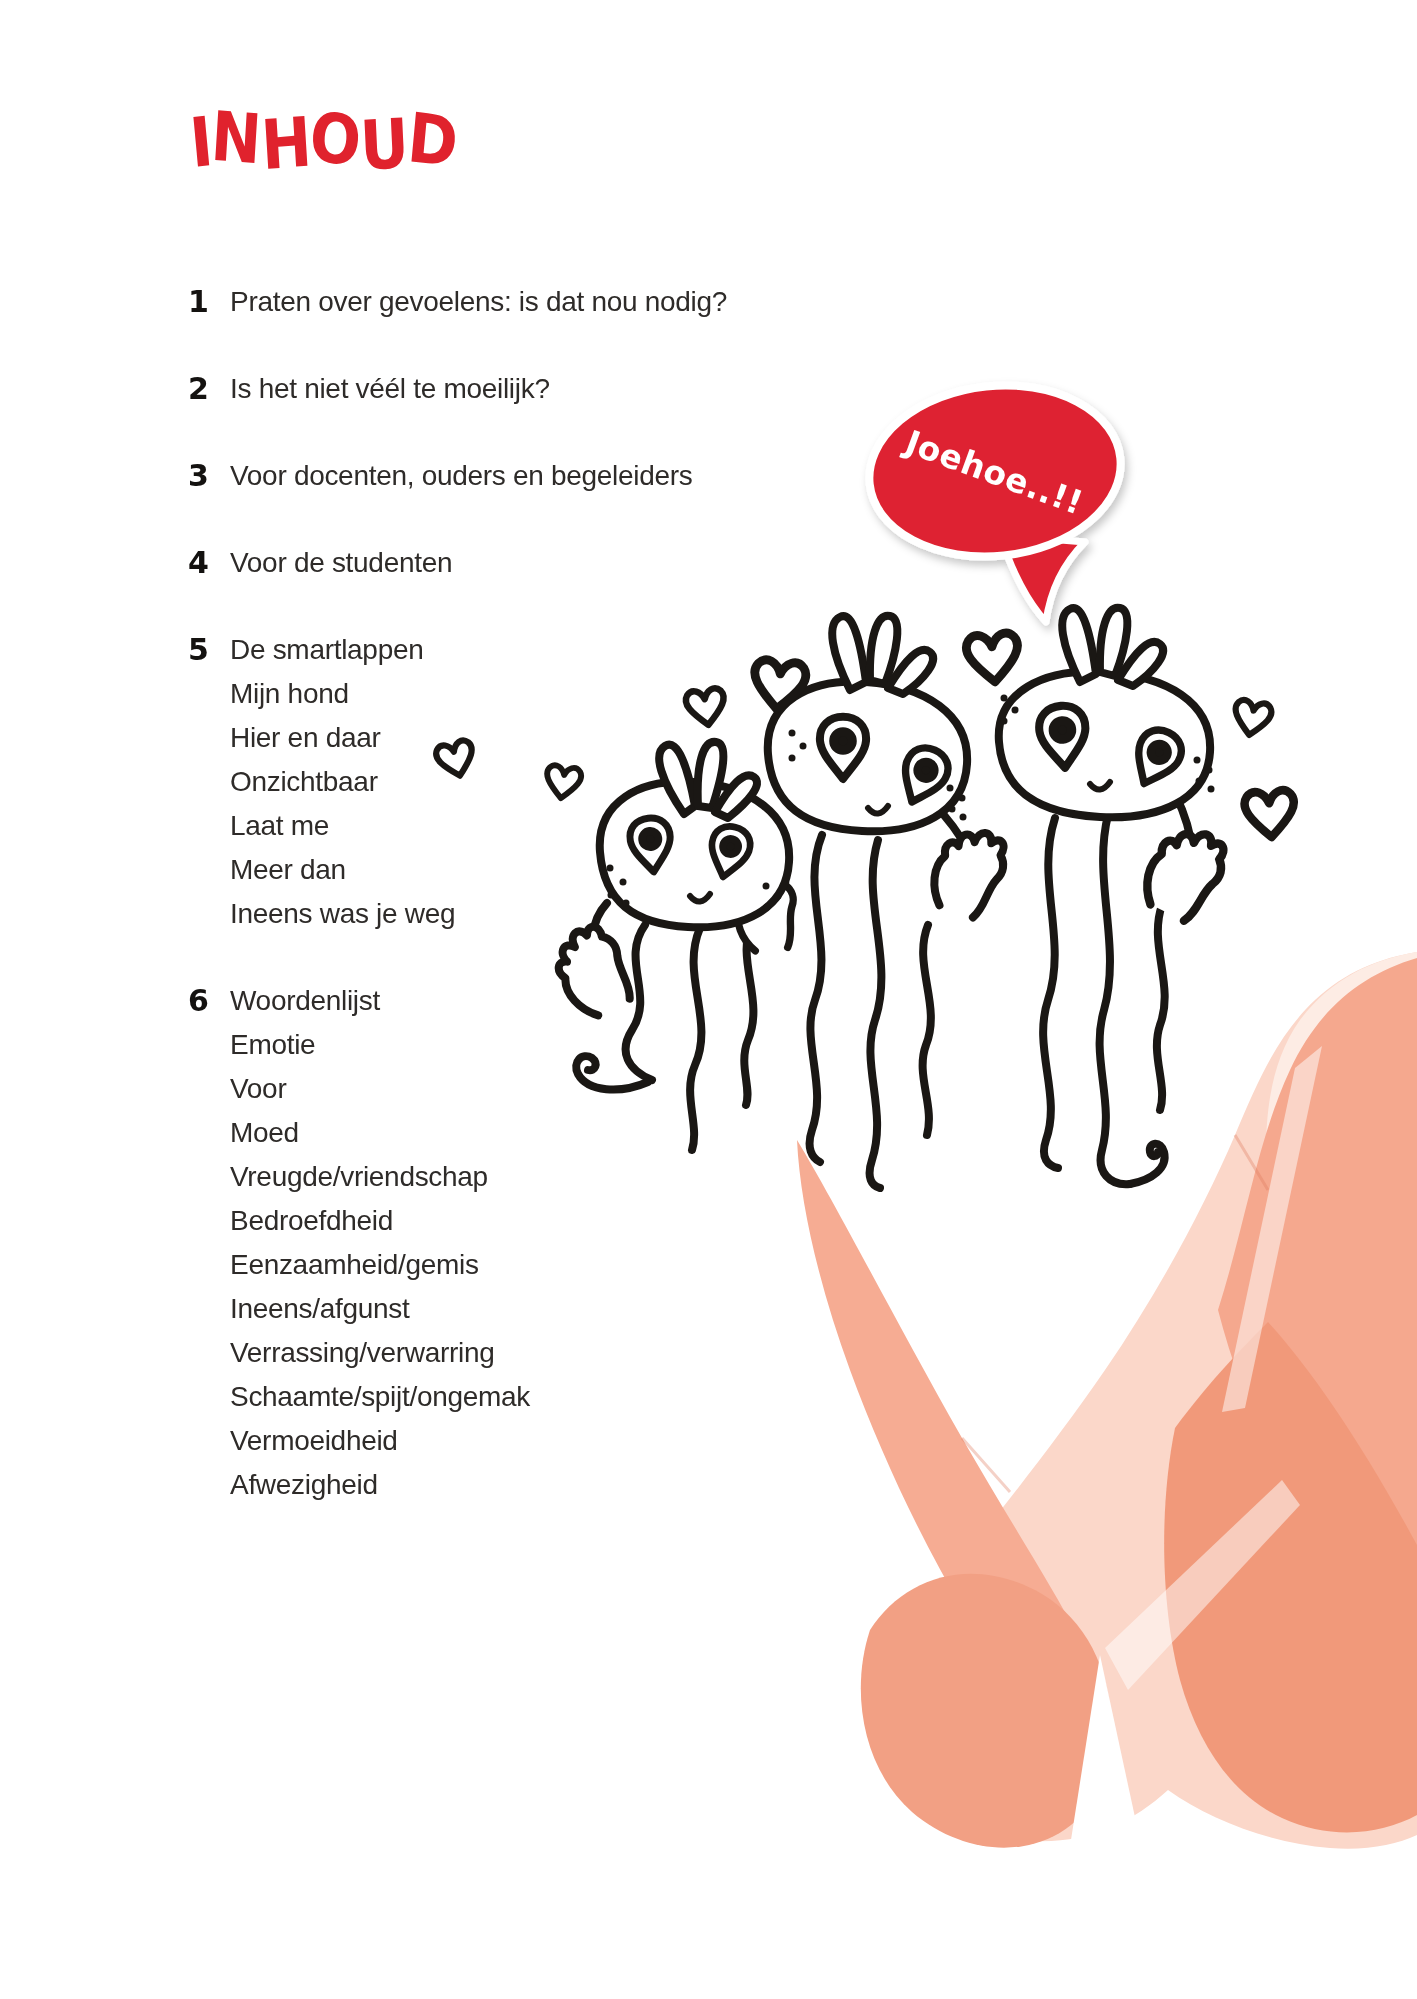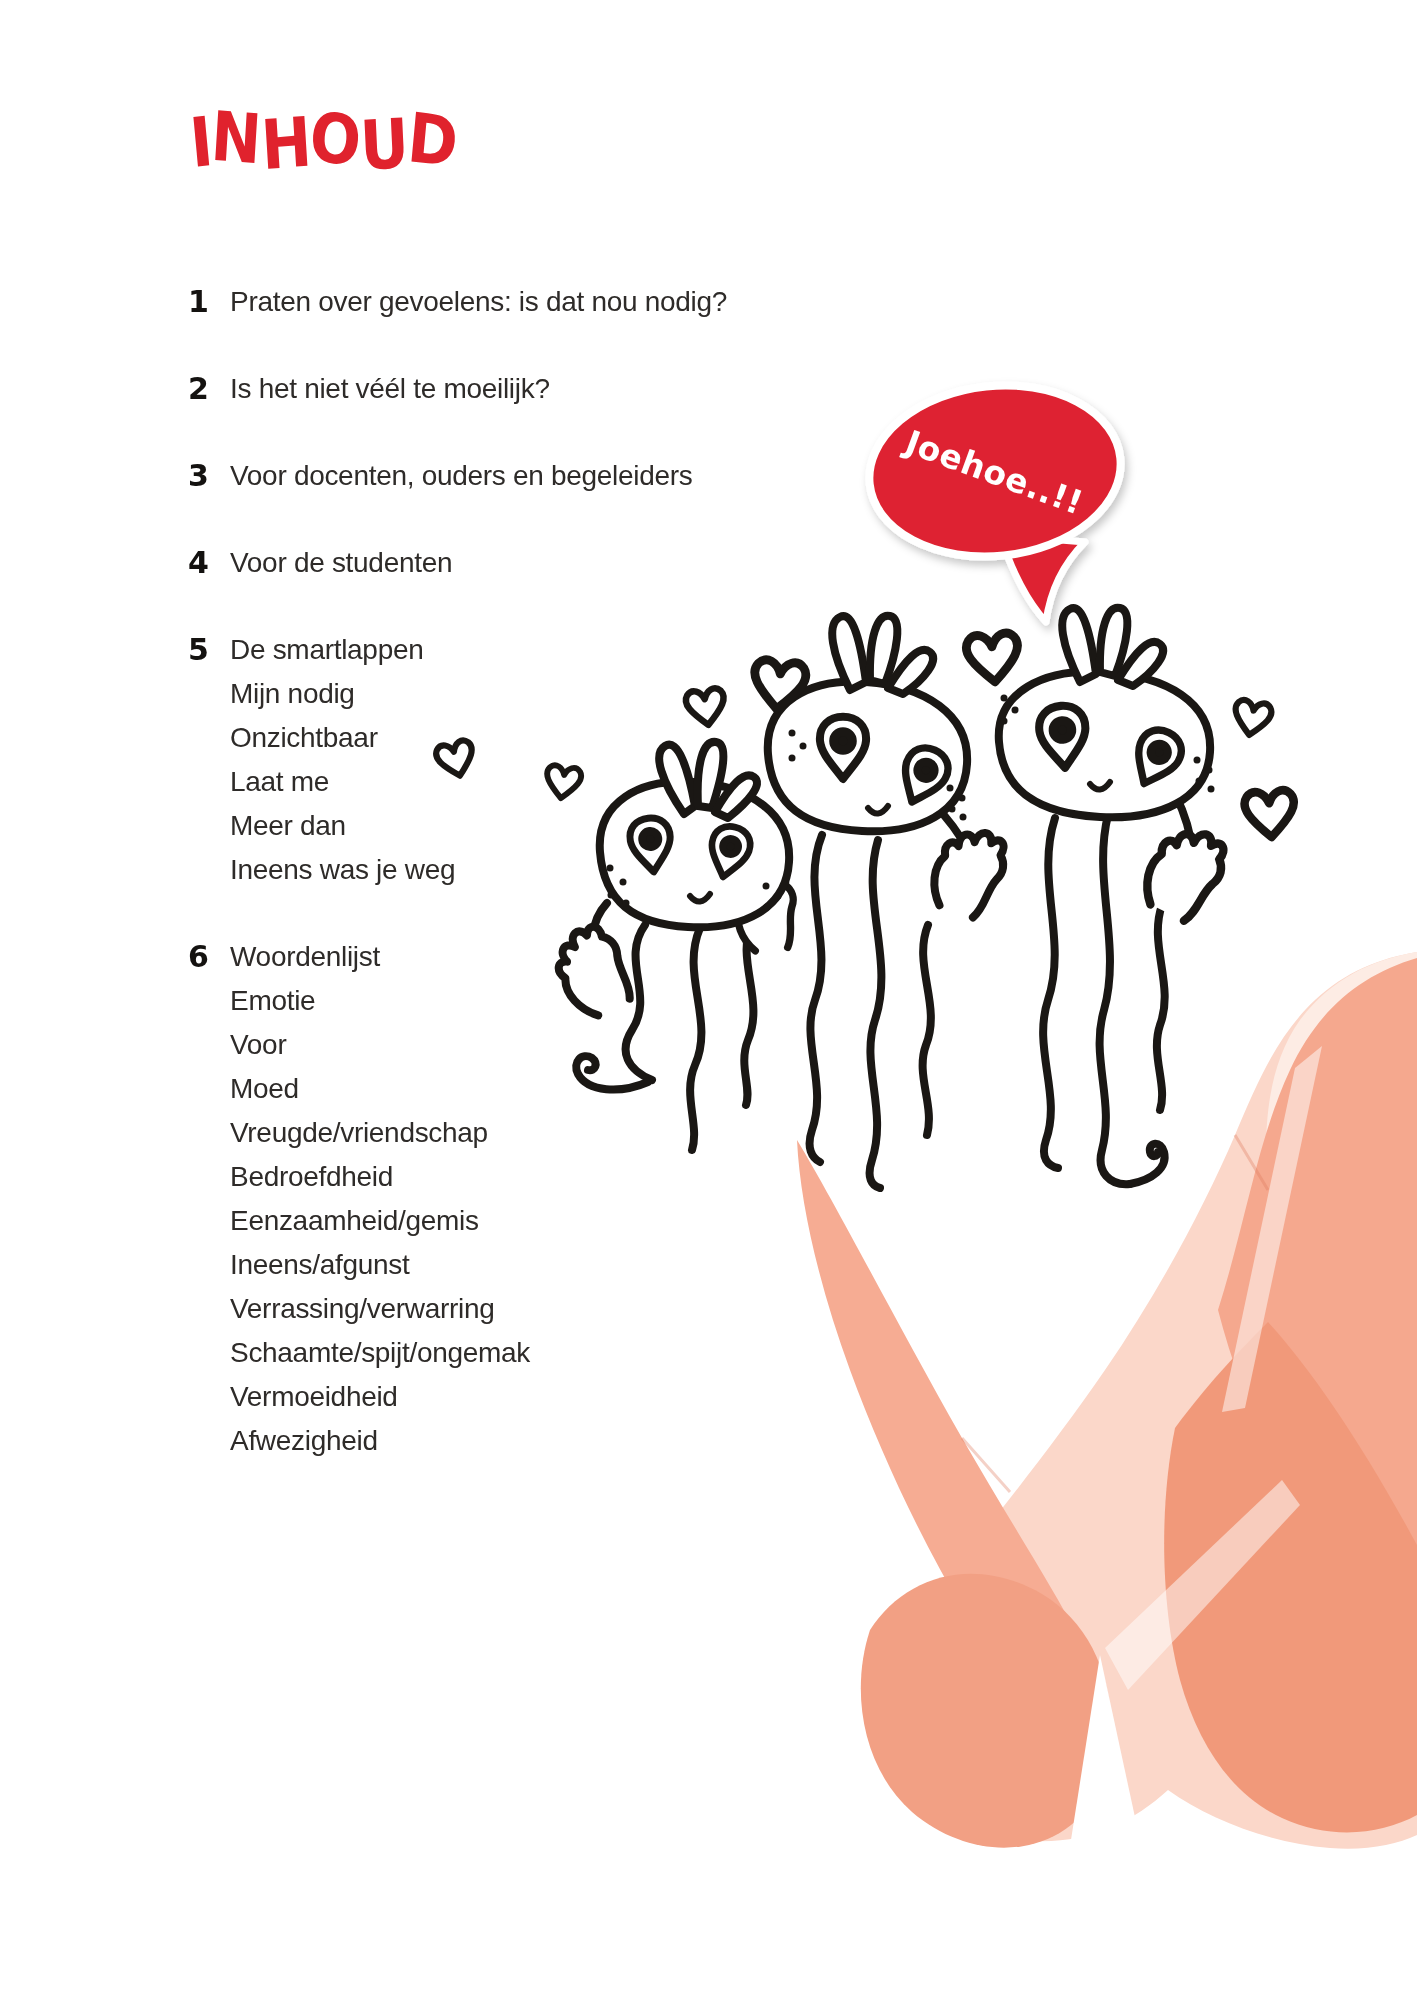--- a/index.html
+++ b/index.html
@@ -186,21 +186,22 @@
       <span class="toc-num">4</span>
       <div class="toc-texts">
           <div class="toc-label">Voor de studenten</div>
         </div>
     </div>
 
     <div class="toc-item">
       <span class="toc-num">5</span>
       <div class="toc-texts">
         <div class="toc-label">De smartlappen</div>
-        <div class="toc-sub">Mijn nodig</div>
+        <div class="toc-sub">Mijn hond</div>
+        <div class="toc-sub">Hier en daar</div>
         <div class="toc-sub">Onzichtbaar</div>
         <div class="toc-sub">Laat me</div>
         <div class="toc-sub">Meer dan</div>
         <div class="toc-sub">Ineens was je weg</div>
       </div>
     </div>
 
     <div class="toc-item">
       <span class="toc-num">6</span>
       <div class="toc-texts">

